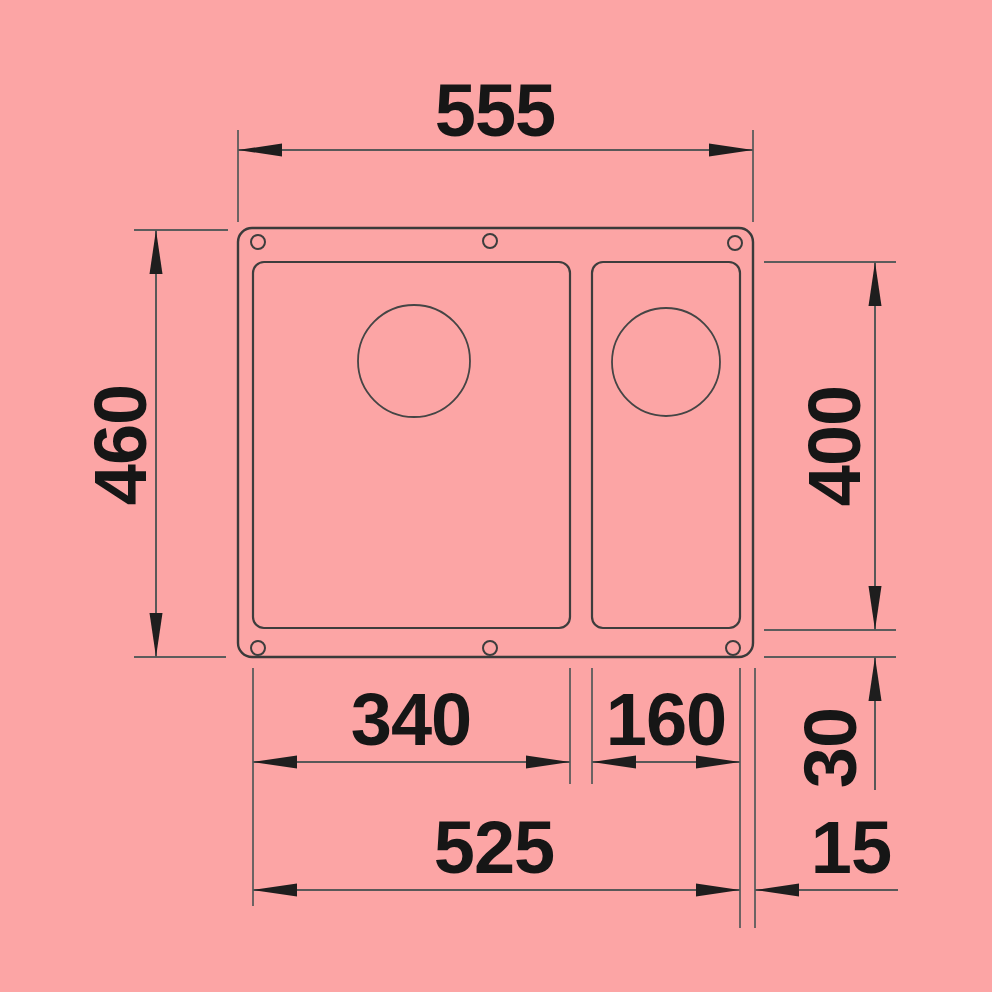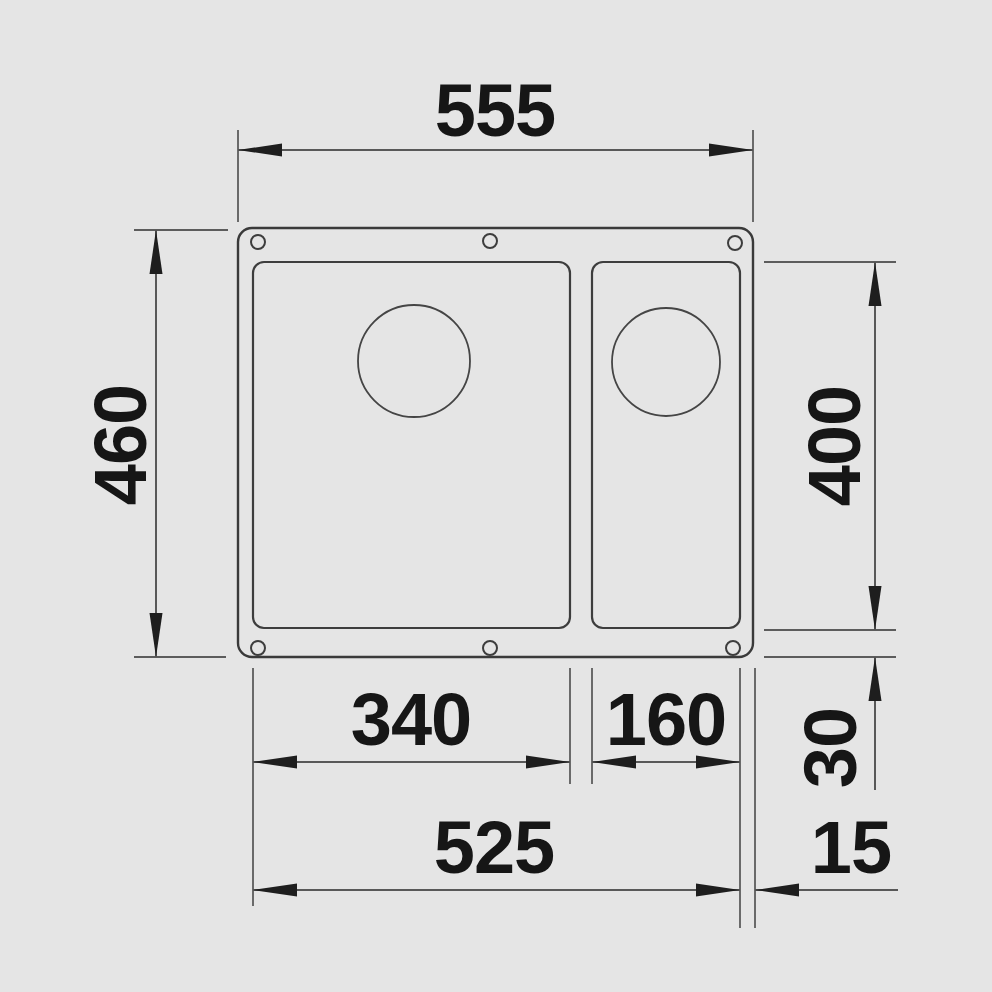--- a/index.html
+++ b/index.html
@@ -4,21 +4,21 @@
 <style>
   html, body {
     margin: 0;
     padding: 0;
     background: #ffffff;
   }
   #canvas {
     position: relative;
     width: 992px;
     height: 992px;
-    background: #e5e5e5;
+    background: #fca5a5;
     overflow: hidden;
   }
   svg { display: block; }
   .outline {
     fill: none;
     stroke: #3a3a3a;
     stroke-width: 2.4;
   }
   .bowl {
     fill: none;

